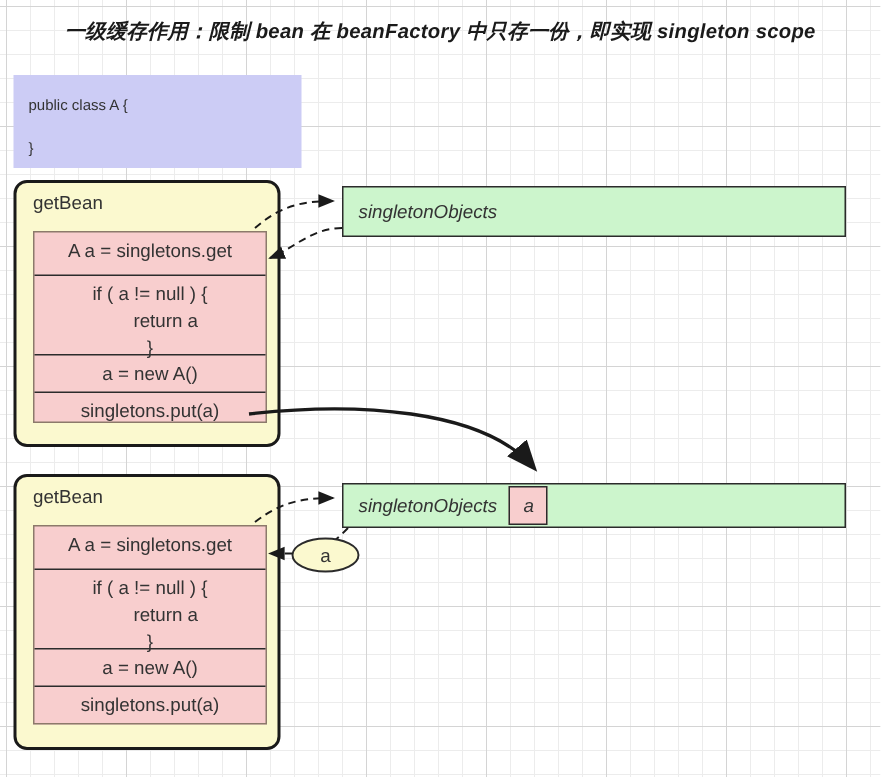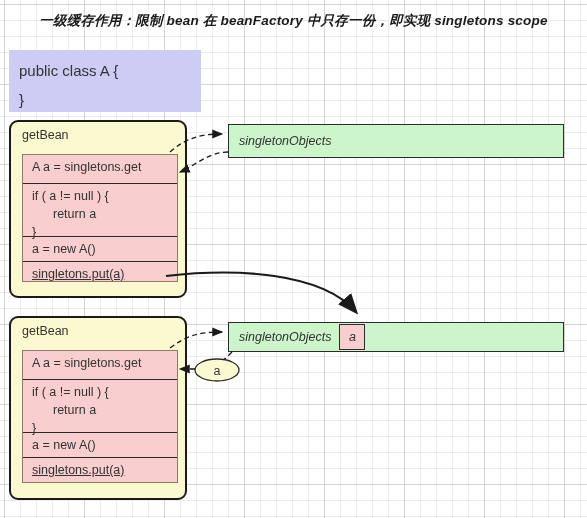--- a/index.html
+++ b/index.html
@@ -40,33 +40,34 @@
   }
 
   .class-box {
     position: absolute;
     left: 9px;
     top: 50px;
     width: 192px;
     height: 62px;
     background: #ccccf5;
     color: #333333;
-    font-size: 15px;
+    font-size: 10px;
     box-sizing: border-box;
     padding: 10px 10px 0 10px;
   }
   .class-box .line { line-height: 21px; }
   .class-box .line.blank { height: 8px; }
 
   .getbean-box {
     position: absolute;
     background: #fbf9cf;
     border: 2.2px solid #1a1a1a;
     border-radius: 9px;
     box-sizing: border-box;
+    text-align: center;
   }
   .getbean-title {
     position: absolute;
     left: 11px;
     top: 6px;
     font-size: 12.5px;
     color: #333333;
   }
   .stack {
     position: absolute;
@@ -76,21 +77,21 @@
     background: #f8cece;
   }
   .stack .row {
     border-bottom: 1px solid #2b2b2b;
     box-sizing: border-box;
     padding: 3px 9px;
     font-size: 12.5px;
     color: #333333;
     line-height: 18px;
   }
-  .stack .row:last-child { border-bottom: none; text-decoration: underline; }
+  .stack .row:last-child { border-bottom: none; }
   .stack .row .indent { padding-left: 21px; display: block; }
 
   .singleton-box {
     position: absolute;
     background: #ccf5cc;
     border: 1.6px solid #2b2b2b;
     box-sizing: border-box;
     display: flex;
     align-items: center;
     padding-left: 10px;
@@ -125,21 +126,21 @@
     font-size: 12.5px;
     fill: #333333;
     font-family: "Liberation Sans", "DejaVu Sans", sans-serif;
   }
 </style>
 </head>
 <body>
 
 <div id="canvas">
 
-  <div class="title">一级缓存作用：限制 bean 在 beanFactory 中只存一份，即实现 singletons scope</div>
+  <div class="title">一级缓存作用：限制 bean 在 beanFactory 中只存一份，即实现 singleton scope</div>
 
   <div class="class-box">
     <div class="line">public class A {</div>
     <div class="line blank"></div>
     <div class="line">}</div>
   </div>
 
   <div class="getbean-box" style="left:9px; top:120px; width:178px; height:178px;">
     <div class="getbean-title">getBean</div>
     <div class="stack" style="top:32px; width:156px; height:128px;">

